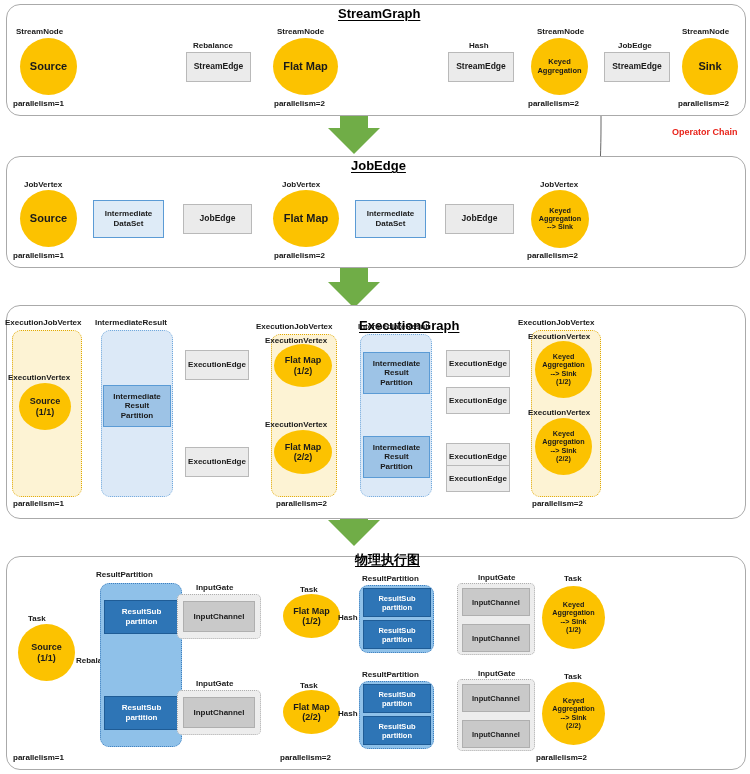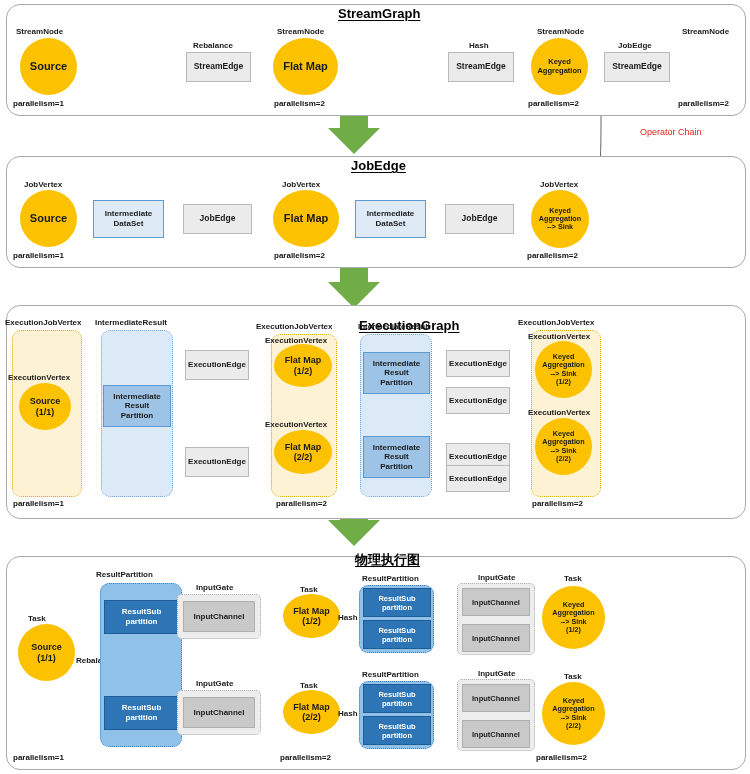--- a/index.html
+++ b/index.html
@@ -40,21 +40,21 @@
            font-weight:bold;color:#1a1a1a;font-size:8px;line-height:1.2;}
 
   .darkblue{position:absolute;background:#2E75B6;border:1px solid #1F5C96;
             display:flex;align-items:center;justify-content:center;text-align:center;
             font-weight:bold;color:#fff;font-size:8px;line-height:1.2;}
 
   .innergrey{position:absolute;background:#C9C9C9;border:1px solid #AFAFAF;
              display:flex;align-items:center;justify-content:center;text-align:center;
              font-weight:bold;color:#1a1a1a;font-size:8px;}
 
-  .opchain{position:absolute;font-size:9px;font-weight:normal;color:#E8231A;white-space:nowrap;}
+  .opchain{position:absolute;font-size:9px;font-weight:bold;color:#E8231A;white-space:nowrap;margin-left:32px;}
 
   svg.ov{position:absolute;left:0;top:0;width:750px;height:774px;overflow:visible;
          pointer-events:none;}
 </style>
 </head>
 <body>
 
 <div id="root">
 
   <svg class="ov" viewBox="0 0 750 774">
@@ -169,20 +169,23 @@
 Aggregation</span>
   </div>
   <div class="par" style="left:528px;top:99px;">parallelism=2</div>
 
   <div class="cap" style="left:618px;top:41px;">JobEdge</div>
   <div class="gbox" style="left:604px;top:52px;width:64px;height:28px;">
     <span>StreamEdge</span>
   </div>
 
   <div class="cap" style="left:682px;top:27px;">StreamNode</div>
+  <div class="node" style="left:682px;top:38px;width:56px;height:57px;font-size:11px;">
+    <span>Sink</span>
+  </div>
   <div class="par" style="left:678px;top:99px;">parallelism=2</div>
 
   <div class="opchain" style="left:640px;top:127px;">Operator Chain</div>
 
   <div class="panel" style="left:6px;top:156px;width:738px;height:110px;"></div>
   <div class="sec-title" style="left:351px;top:158px;">JobEdge</div>
 
   <div class="cap" style="left:24px;top:180px;">JobVertex</div>
   <div class="node" style="left:20px;top:190px;width:57px;height:57px;font-size:11px;">
     <span>Source</span>

